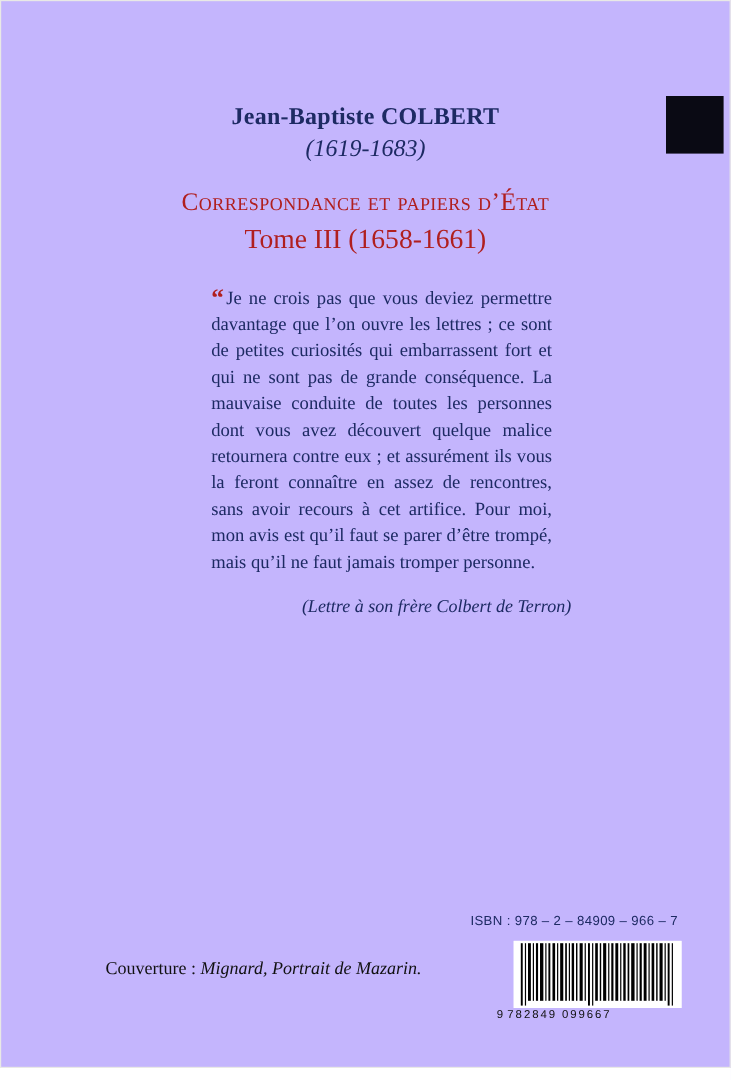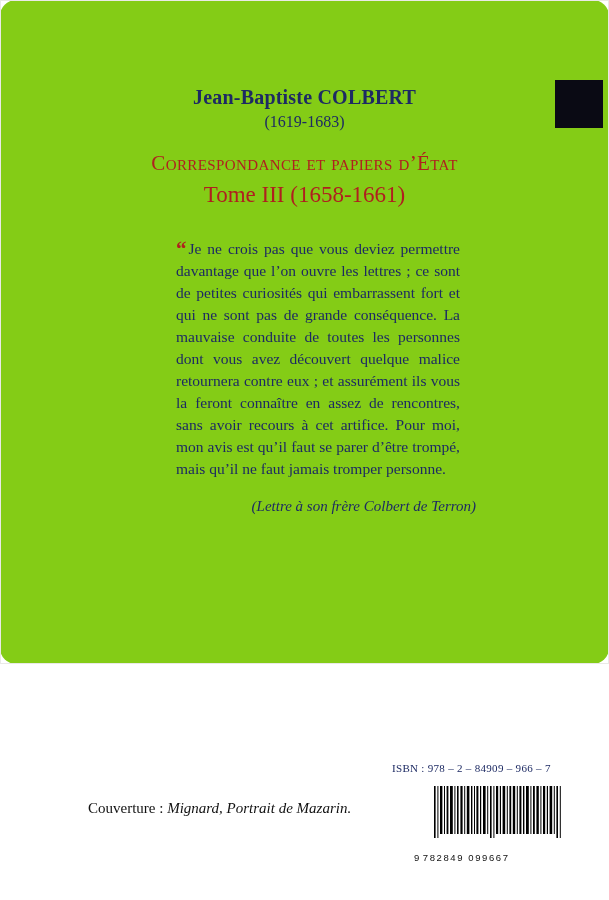--- a/index.html
+++ b/index.html
@@ -12,23 +12,22 @@
     height: 900px;
     position: relative;
     font-family: "Liberation Serif", serif;
     overflow: hidden;
   }
 
   .page {
     position: absolute;
     left: 0; top: 0;
     width: 609px;
-    height: 664px;
-    background: #84cc16;
-    border-radius: 16px;
+    height: 890px;
+    background: #c4b5fd;
   }
 
   
   .page::after {
     content: "";
     position: absolute;
     left: 0; top: 0; right: 0; bottom: 0;
     border: 1px solid #e9e9e6;
     pointer-events: none;
   }
@@ -51,23 +50,24 @@
   }
 
   .author {
     font-weight: bold;
     font-size: 20px;
     color: #1d2a63;
     letter-spacing: 0.2px;
     margin: 0;
   }
   .author-dates {
-    font-size: 16px;
+    font-size: 20px;
     color: #1d2a63;
     margin: 4px 0 0 0;
+    font-style: italic;
   }
 
   .main-title {
     margin: 20px 0 0 0;
     font-size: 21px;
     color: #b01f1f;
     font-variant: small-caps;
     letter-spacing: 0.4px;
   }
   .subtitle {
@@ -102,21 +102,21 @@
     color: #1d2a63;
   }
 
   .isbn-line {
     position: absolute;
     left: 392px;
     top: 762px;
     font-size: 11px;
     color: #1d2a63;
     letter-spacing: 0.3px;
-    font-family: Liberation Serif, serif;
+    font-family: Liberation Sans, sans-serif;
   }
 
   .barcode {
     position: absolute;
     left: 428px;
     top: 784px;
     width: 140px;
     height: 56px;
     background: #ffffff;
   }
@@ -128,21 +128,20 @@
   .barcode-digits {
     position: absolute;
     left: 414px;
     top: 840px;
     width: 160px;
     font-size: 9.5px;
     letter-spacing: 1.6px;
     color: #111;
     font-family: "Liberation Sans", sans-serif;
     white-space: nowrap;
-    margin-top: 12px;
   }
   .barcode-digits .lead {
     letter-spacing: 0.5px;
     margin-right: 3px;
   }
 
   .footer {
     position: absolute;
     left: 88px;
     top: 796px;

